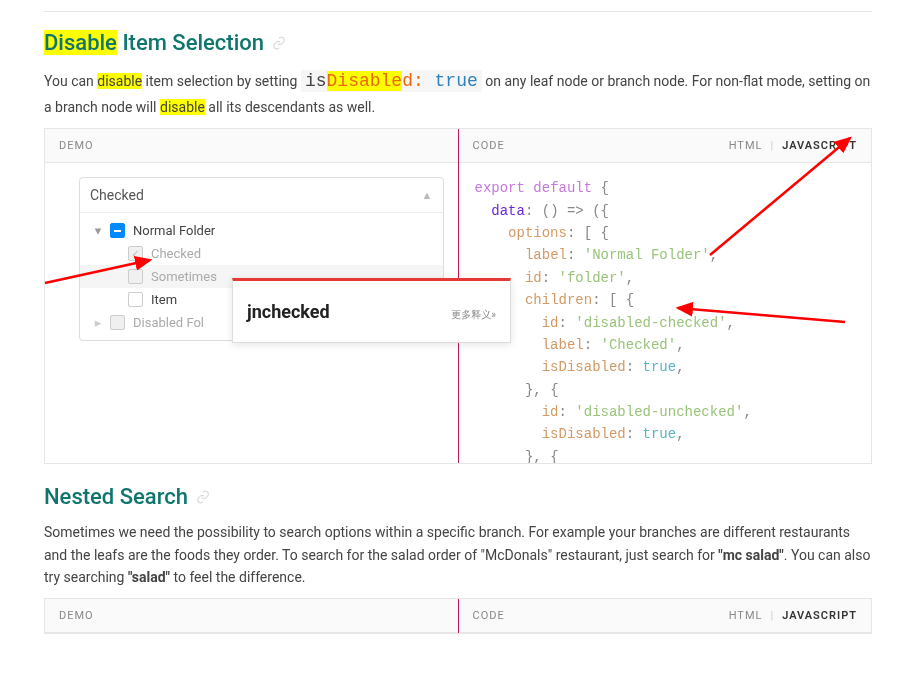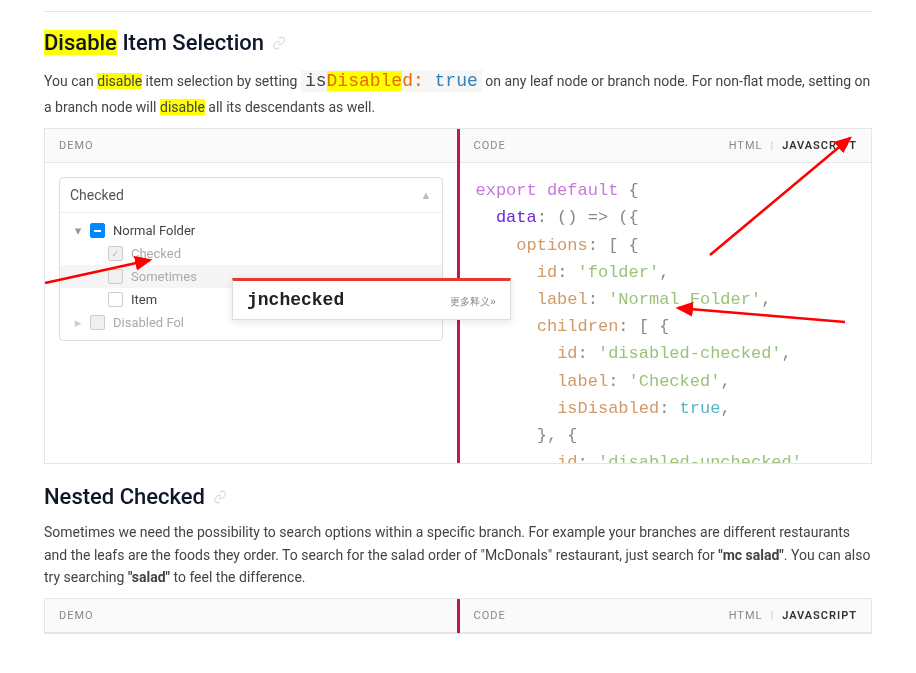--- a/index.html
+++ b/index.html
@@ -1,62 +1,62 @@
 <!DOCTYPE html>
 <html><head>
 <meta charset="utf-8">
 <style>
 * { box-sizing: border-box; margin: 0; padding: 0; }
 body { font-family: -apple-system, BlinkMacSystemFont, "Segoe UI", Roboto, sans-serif; background: #fff; color: #333; font-size: 14px; width: 916px; position: relative; }
 .container { padding: 0 44px; }
-.section-title { font-size: 22px; color: #0f172a; font-weight: 500; margin: 18px 0 12px; display: flex; align-items: center; }
+.section-title { font-size: 22px; color: #0f766e; font-weight: 500; margin: 18px 0 12px; display: flex; align-items: center; }
 .section-title .hl { background: #ffff00; }
 .link-icon { margin-left: 8px; opacity: 0.3; }
 .link-icon svg { width: 14px; height: 14px; }
 p.desc { color: #444; line-height: 1.6; margin-bottom: 10px; }
 p.desc .hl { background: #ffff00; }
 p.desc code { font-family: "Courier New", monospace; background: #f6f6f6; padding: 1px 4px; font-size: 18px; }
 p.desc code .tok-attr { color: #e96900; }
 p.desc code .tok-val { color: #3182bd; }
 p.desc b { font-weight: 700; }
 .card { border: 1px solid #e6e6e6; display: flex; margin-bottom: 20px; background: #fff; }
-.card-half { flex: 1; border-right: 3px solid #be185d; }
+.card-half { flex: 1; border-right: 1px solid #be185d; }
 .card-half:last-child { border-right: none; position: relative; }
 .card-header { background: #fafafa; padding: 10px 14px; color: #888; font-size: 11px; letter-spacing: 1px; border-bottom: 1px solid #e6e6e6; display: flex; align-items: center; }
 .tabs { margin-left: auto; display: flex; gap: 8px; align-items: center; }
 .tab { cursor: pointer; }
 .tab.active { color: #333; font-weight: 600; }
 .tab-sep { color: #ccc; }
 .demo-body { padding: 14px; }
-.treeselect { border: 1px solid #ddd; border-radius: 4px; }
+.treeselect { border: 1px solid #ddd; border-radius: 4px; margin-left: 20px; }
 .ts-input { padding: 6px 10px; display: flex; align-items: center; position: relative; }
 .ts-val { color: #555; }
 .caret { width: 16px; height: 22px; cursor: text; border: none; outline: none; font-size: 14px; }
 .ts-arrow { margin-left: auto; color: #bbb; font-size: 11px; }
 .ts-menu { border-top: 1px solid #eee; padding: 6px 0; }
 .node { display: flex; align-items: center; padding: 4px 10px; font-size: 13px; color: #444; }
 .node.highlight { background: #f5f5f5; }
 .toggle { width: 16px; color: #999; font-size: 13px; text-align: center; }
 .toggle.blank { visibility: hidden; }
 .cb { width: 15px; height: 15px; border: 1px solid #ccc; border-radius: 2px; margin: 0 8px 0 4px; display: inline-flex; align-items: center; justify-content: center; }
 .cb.indet { background: #0088ff; border-color: #0088ff; }
 .cb.indet::after { content: ""; width: 7px; height: 2px; background: #fff; }
 .cb.disabled { background: #f0f0f0; }
 .cb.checked.disabled::after { content: "✓"; color: #bbb; font-size: 10px; }
 .node .lbl { }
 .node.disabled .lbl { color: #aaa; }
 .ind1 { padding-left: 28px; }
-.code-body { font-family: "Courier New", monospace; font-size: 17px; padding: 14px 16px; line-height: 1.6; height: 300px; overflow-y: scroll; position: relative; }
+.code-body { font-family: "Courier New", monospace; font-size: 14px; padding: 14px 16px; line-height: 1.6; height: 300px; overflow-y: scroll; position: relative; }
 .code-body .kw { color: #c678dd; }
 .code-body .fn { color: #6d28d9; }
 .code-body .attr { color: #d19a66; }
 .code-body .str { color: #98c379; }
 .code-body .bool { color: #56b6c2; }
 .code-body .pun { color: #888; }
-.popup { position: absolute; top: 278px; left: 232px; width: 279px; background: #fff; border: 1px solid #ddd; border-top: 3px solid #e53935; box-shadow: 0 2px 8px rgba(0,0,0,0.1); padding: 9px 14px; z-index: 10; font-family: Liberation Mono, monospace; }
+.popup { position: absolute; top: 278px; left: 232px; width: 279px; background: #fff; border: 1px solid #ddd; border-top: 3px solid #e53935; box-shadow: 0 2px 8px rgba(0,0,0,0.1); padding: 20px 14px; z-index: 10; }
 .popup-head { display: flex; align-items: baseline; justify-content: space-between; }
 .popup-title { font-size: 18px; font-weight: 700; color: #222; }
 .popup-more { font-size: 10px; color: #888; }
 .popup-body { font-size: 13px; color: #555; margin-top: 8px; }
 .arrow { position: absolute; pointer-events: none; z-index: 5; }
 .empty-card { border: 1px solid #e6e6e6; margin-bottom: 12px; height: 12px; border-left: none; border-right: none; border-top: none; }
 
 ::-webkit-scrollbar { width: 10px; }
 ::-webkit-scrollbar-thumb { background: #ccc; border-radius: 5px; }
 </style>
@@ -128,37 +128,37 @@
         <div class="tabs">
           <span class="tab">HTML</span>
           <span class="tab-sep">|</span>
           <span class="tab active">JAVASCRIPT</span>
         </div>
       </div>
       <div class="code-body">
 <div><span class="kw">export</span> <span class="kw">default</span><span class="pun"> {</span></div>
 <div>&nbsp;&nbsp;<span class="fn">data</span><span class="pun">: () =&gt; ({</span></div>
 <div>&nbsp;&nbsp;&nbsp;&nbsp;<span class="attr">options</span><span class="pun">: [ {</span></div>
+<div>&nbsp;&nbsp;&nbsp;&nbsp;&nbsp;&nbsp;<span class="attr">label</span><span class="pun">: </span><span class="str">'Normal Folder'</span><span class="pun">,</span></div>
 <div>&nbsp;&nbsp;&nbsp;&nbsp;&nbsp;&nbsp;<span class="attr">id</span><span class="pun">: </span><span class="str">'folder'</span><span class="pun">,</span></div>
-<div>&nbsp;&nbsp;&nbsp;&nbsp;&nbsp;&nbsp;<span class="attr">label</span><span class="pun">: </span><span class="str">'Normal Folder'</span><span class="pun">,</span></div>
 <div>&nbsp;&nbsp;&nbsp;&nbsp;&nbsp;&nbsp;<span class="attr">children</span><span class="pun">: [ {</span></div>
 <div>&nbsp;&nbsp;&nbsp;&nbsp;&nbsp;&nbsp;&nbsp;&nbsp;<span class="attr">id</span><span class="pun">: </span><span class="str">'disabled-checked'</span><span class="pun">,</span></div>
 <div>&nbsp;&nbsp;&nbsp;&nbsp;&nbsp;&nbsp;&nbsp;&nbsp;<span class="attr">label</span><span class="pun">: </span><span class="str">'Checked'</span><span class="pun">,</span></div>
 <div>&nbsp;&nbsp;&nbsp;&nbsp;&nbsp;&nbsp;&nbsp;&nbsp;<span class="attr">isDisabled</span><span class="pun">: </span><span class="bool">true</span><span class="pun">,</span></div>
 <div>&nbsp;&nbsp;&nbsp;&nbsp;&nbsp;&nbsp;<span class="pun">}, {</span></div>
 <div>&nbsp;&nbsp;&nbsp;&nbsp;&nbsp;&nbsp;&nbsp;&nbsp;<span class="attr">id</span><span class="pun">: </span><span class="str">'disabled-unchecked'</span><span class="pun">,</span></div>
 <div>&nbsp;&nbsp;&nbsp;&nbsp;&nbsp;&nbsp;&nbsp;&nbsp;<span class="attr">isDisabled</span><span class="pun">: </span><span class="bool">true</span><span class="pun">,</span></div>
 <div>&nbsp;&nbsp;&nbsp;&nbsp;&nbsp;&nbsp;<span class="pun">}, {</span></div>
 
       </div>
     </div>
   </div>
 
   <h2 class="section-title">
-    <span>Nested Checked</span>
+    <span>Nested Search</span>
     <span class="link-icon">
       <svg viewBox="0 0 24 24" fill="none" stroke="#888" stroke-width="2">
           <path d="M10 13a5 5 0 0 0 7 0l3-3a5 5 0 0 0-7-7l-1 1"></path>
           <path d="M14 11a5 5 0 0 0-7 0l-3 3a5 5 0 0 0 7 7l1-1"></path>
         </svg>
     </span>
   </h2>
 
   <p class="desc">
     <span>Sometimes we need the possibility to search options within a specific branch. For example your branches are different restaurants and the leafs are the foods they order. To search for the salad order of "McDonals" restaurant, just search for </span><b>"mc salad"</b><span>. You can also try searching </span><b>"salad"</b><span> to feel the difference.</span>

